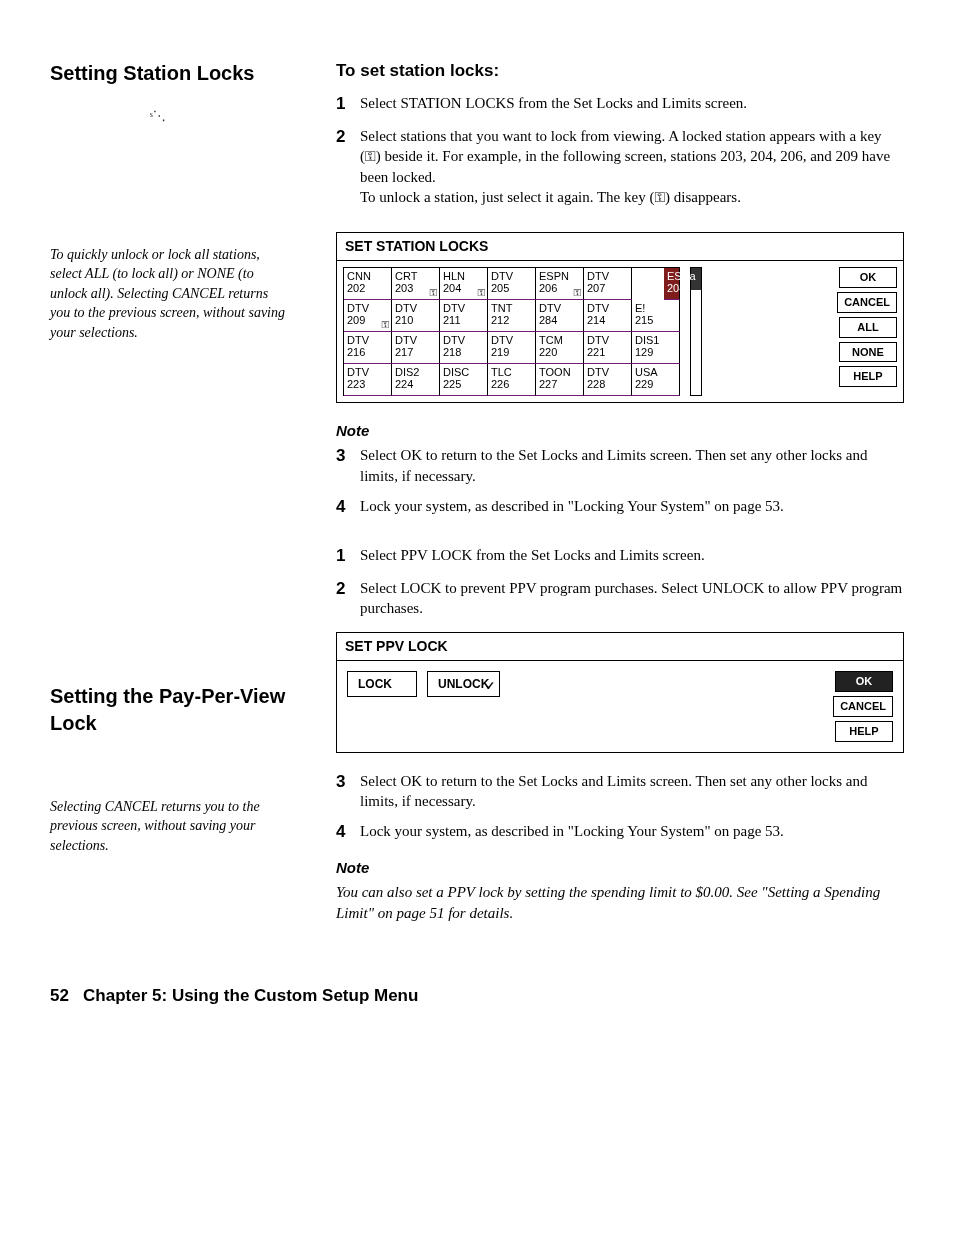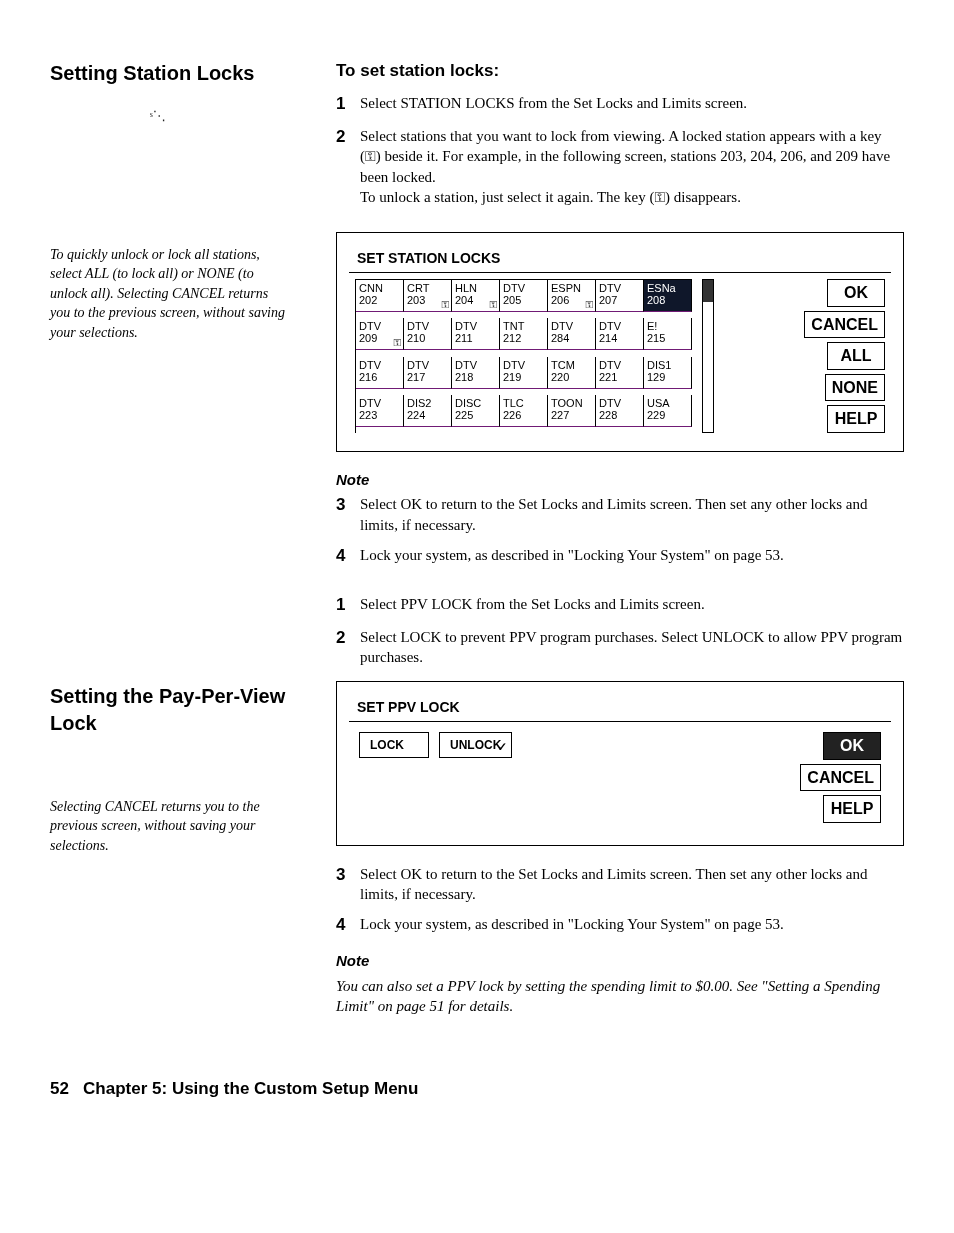--- a/index.html
+++ b/index.html
@@ -64,21 +64,21 @@
     margin-top: 50px;
     font-family: Arial, Helvetica, sans-serif;
     font-weight: bold;
     font-size: 17px;
   }
   
   .screen {
     border: 1.5px solid #000;
     margin: 10px 0 18px 0;
     font-family: Arial, Helvetica, sans-serif;
-    padding: 12px;
+    padding: 0;
   }
   .screen .scr-title {
     font-weight: bold;
     font-size: 14px;
     padding: 4px 8px;
     border-bottom: 1.5px solid #000;
   }
   .scr-body { display: flex; padding: 6px; gap: 6px; }
   .grid {
     display: grid;
@@ -90,32 +90,32 @@
   .cell {
     border-right: 1px solid #000;
     border-bottom: 1px solid #701a75;
     padding: 2px 3px;
     height: 32px;
     position: relative;
     line-height: 1.1;
   }
   .cell .abbr { font-weight: normal; }
   .cell .num { display: block; }
-  .cell.sel { background: #0f172a; color: #fff; }
+  .cell.sel { background: #7f1d1d; color: #fff; margin-left: 32px; }
   .cell .key {
     position: absolute;
     bottom: 1px;
     right: 2px;
     font-size: 10px;
   }
   .side-btns { display: flex; flex-direction: column; gap: 4px; align-items: flex-end; margin-left: auto; }
   .btn {
     border: 1.5px solid #000;
     font-weight: bold;
-    font-size: 16px;
+    font-size: 11px;
     padding: 2px 6px;
     min-width: 58px;
     text-align: center;
     font-family: Arial, Helvetica, sans-serif;
     background: #fff;
   }
   .btn.sel { background: #222; color: #fff; }
   .vslider {
     width: 12px;
     border: 1px solid #000;

